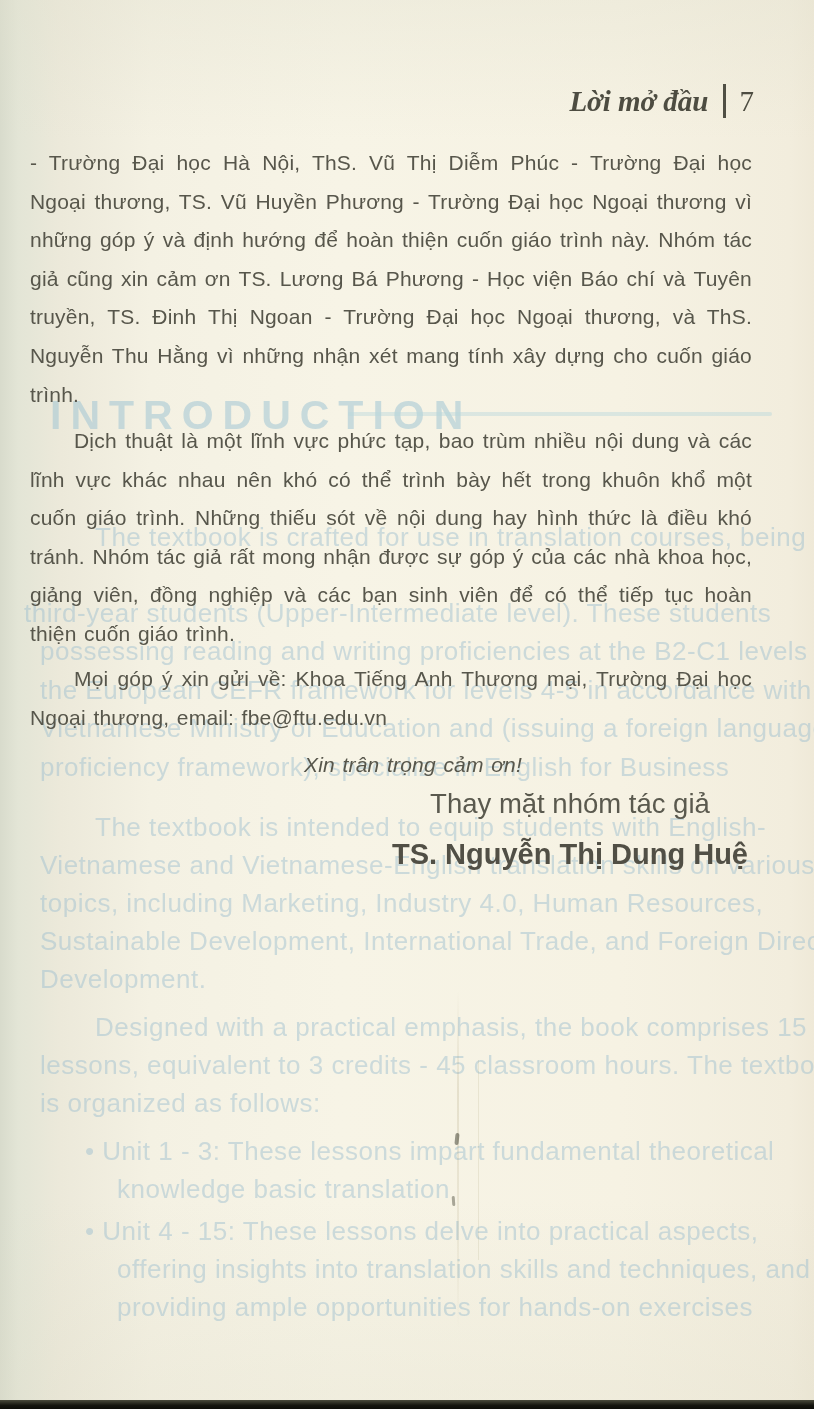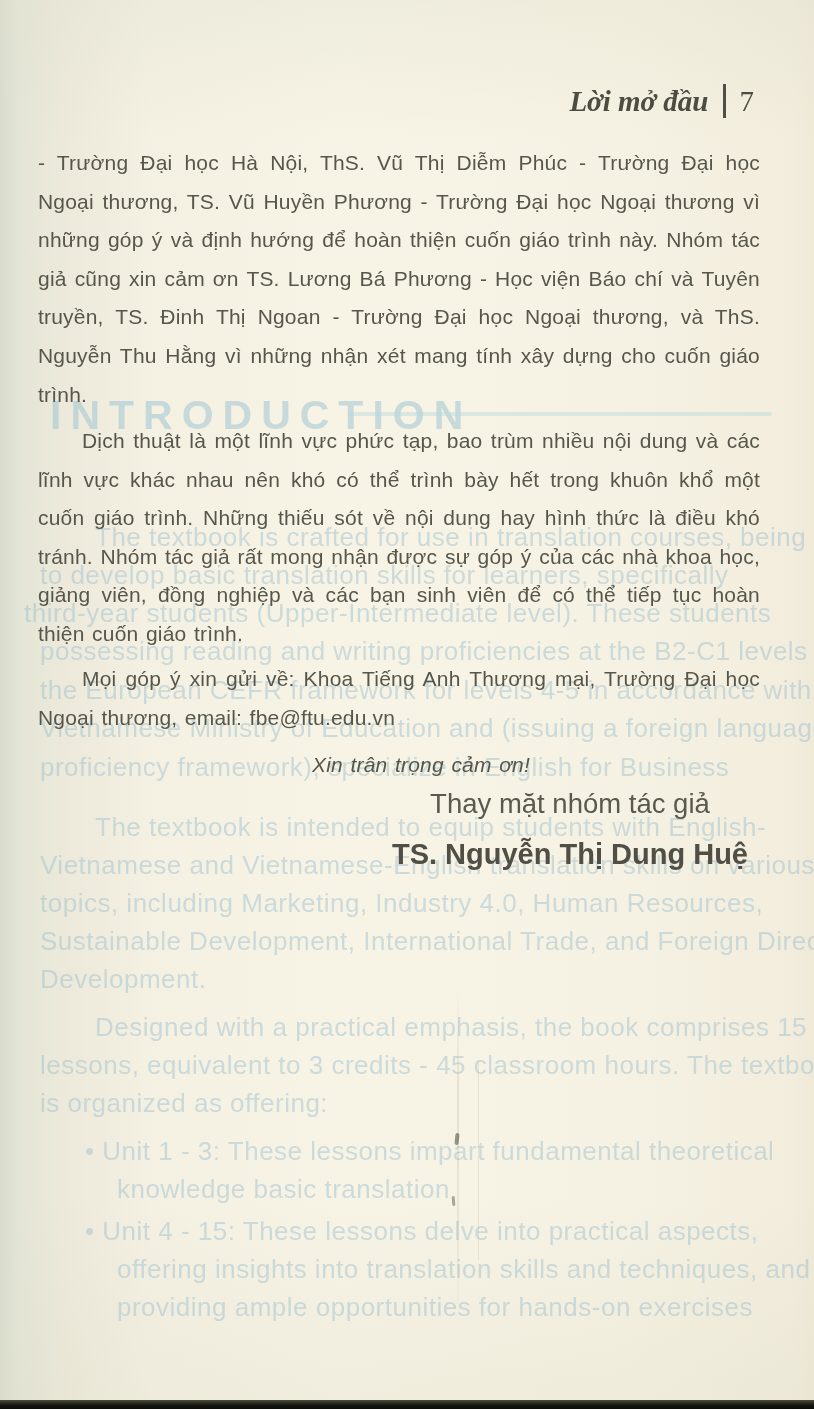--- a/index.html
+++ b/index.html
@@ -41,21 +41,21 @@
     position:absolute;top:412px;left:348px;width:424px;height:4px;
     background:rgba(185,214,220,0.45);border-radius:2px;
   }
   .ghost-line{
     position:absolute;
     font-size:26px;color:rgba(156,190,206,0.48);
     white-space:nowrap;letter-spacing:0.5px;
   }
 
   
-  .content-layer{position:absolute;inset:0;z-index:3;color:#57564b;margin-left:8px;}
+  .content-layer{position:absolute;inset:0;z-index:3;color:#57564b;}
   .page-header{
     position:absolute;top:84px;right:60px;
     display:flex;align-items:center;gap:14px;
   }
   .chapter-title{
     font-family:"Liberation Serif","DejaVu Serif",serif;
     font-style:italic;font-weight:bold;font-size:29px;color:#4d4c41;
   }
   .header-bar{width:3px;height:34px;background:#504f44;}
   .page-number{
@@ -85,34 +85,33 @@
 </style>
 </head>
 <body>
 
 <div class="page">
 
   <div class="ghost-layer">
     <div class="ghost-title">INTRODUCTION</div>
     <div class="ghost-rule"></div>
     <div class="ghost-line" style="top:522px;left:95px">The textbook is crafted for use in translation courses, being</div>
-    <div class="ghost-line" style="top:560px;left:40px">to develop basic translation skills for learners, specifically</div>
     <div class="ghost-line" style="top:598px;left:24px">third-year students (Upper-Intermediate level). These students</div>
     <div class="ghost-line" style="top:636px;left:40px">possessing reading and writing proficiencies at the B2-C1 levels per</div>
     <div class="ghost-line" style="top:675px;left:40px">the European CEFR framework for levels 4-5 in accordance with the</div>
     <div class="ghost-line" style="top:713px;left:40px">Vietnamese Ministry of Education and (issuing a foreign language</div>
     <div class="ghost-line" style="top:752px;left:40px">proficiency framework), specialize in English for Business</div>
     <div class="ghost-line" style="top:812px;left:95px">The textbook is intended to equip students with English-</div>
     <div class="ghost-line" style="top:850px;left:40px">Vietnamese and Vietnamese-English translation skills on various</div>
     <div class="ghost-line" style="top:888px;left:40px">topics, including Marketing, Industry 4.0, Human Resources,</div>
     <div class="ghost-line" style="top:926px;left:40px">Sustainable Development, International Trade, and Foreign Direct</div>
     <div class="ghost-line" style="top:964px;left:40px">Development.</div>
     <div class="ghost-line" style="top:1012px;left:95px">Designed with a practical emphasis, the book comprises 15</div>
     <div class="ghost-line" style="top:1050px;left:40px">lessons, equivalent to 3 credits - 45 classroom hours. The textbook</div>
-    <div class="ghost-line" style="top:1088px;left:40px">is organized as offering:</div>
+    <div class="ghost-line" style="top:1088px;left:40px">is organized as follows:</div>
     <div class="ghost-line" style="top:1136px;left:85px">• Unit 1 - 3: These lessons impart fundamental theoretical</div>
     <div class="ghost-line" style="top:1174px;left:117px">knowledge basic translation</div>
     <div class="ghost-line" style="top:1216px;left:85px">• Unit 4 - 15: These lessons delve into practical aspects,</div>
     <div class="ghost-line" style="top:1254px;left:117px">offering insights into translation skills and techniques, and</div>
     <div class="ghost-line" style="top:1292px;left:117px">providing ample opportunities for hands-on exercises</div>
   </div>
 
   <div class="content-layer">
 
     <div class="page-header">

